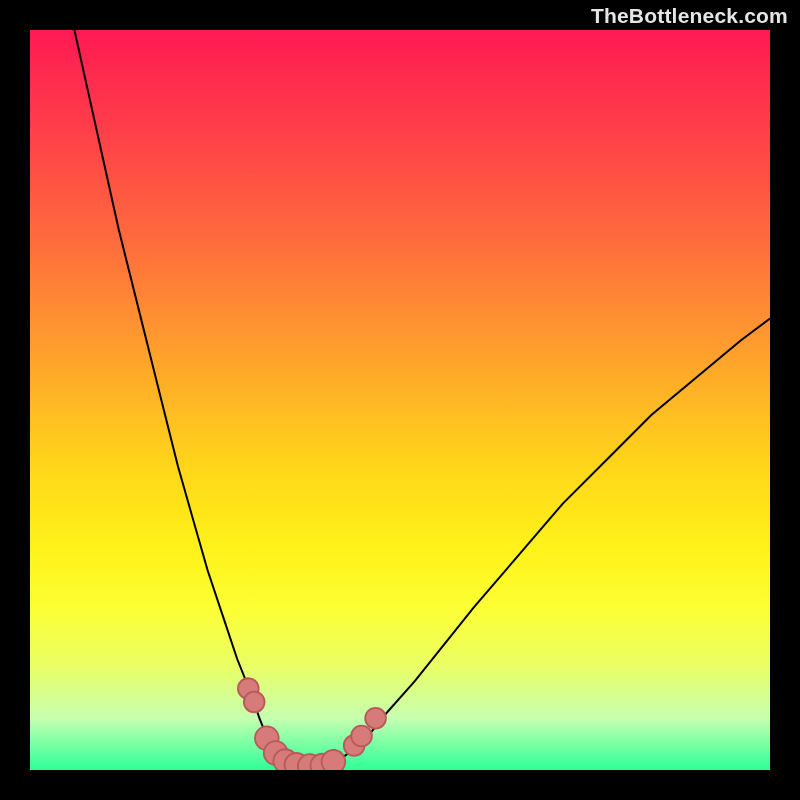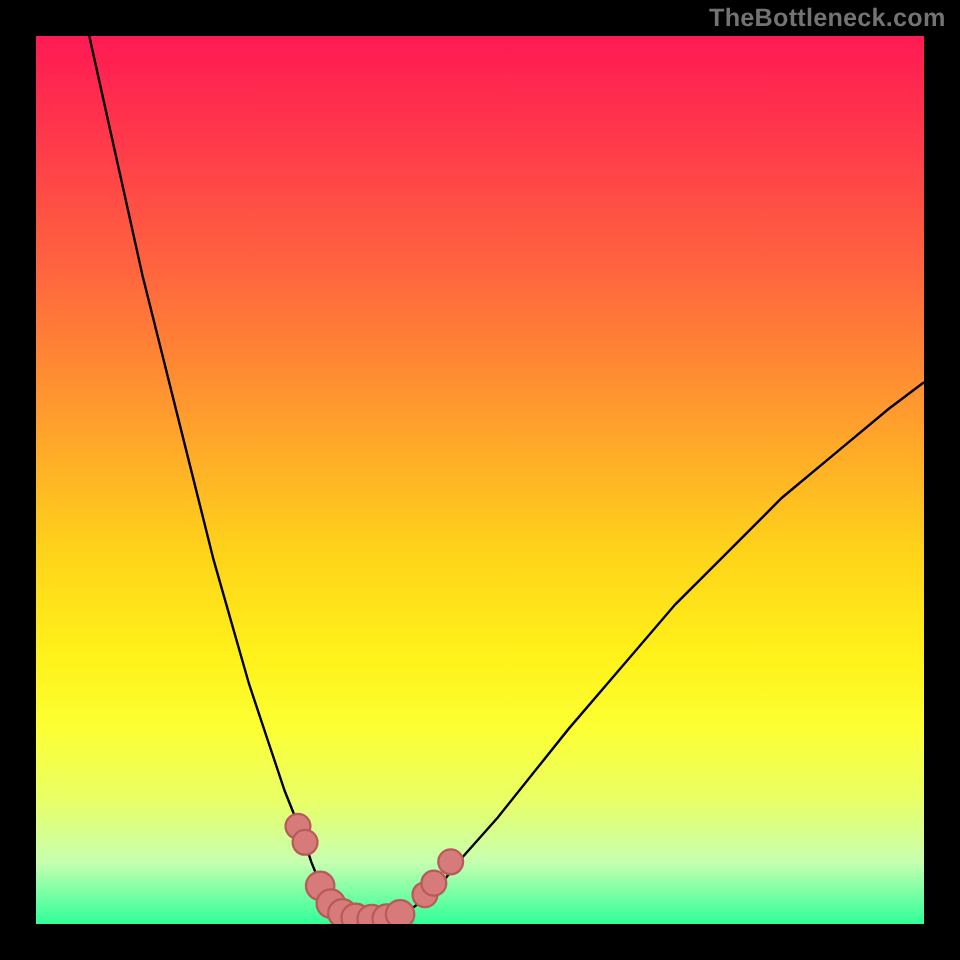--- a/index.html
+++ b/index.html
@@ -42,21 +42,21 @@
     );
   }
   .curve, .dots {
     position: absolute;
     inset: 0;
   }
   .watermark {
     position: absolute;
     top: 4px;
     right: 12px;
-    color: #737373;
+    color: #e5e5e5;
     font-size: 21px;
     font-weight: 600;
     letter-spacing: 0.2px;
     user-select: none;
   }
 </style>
 </head>
 <body>
 
 <div class="frame">

